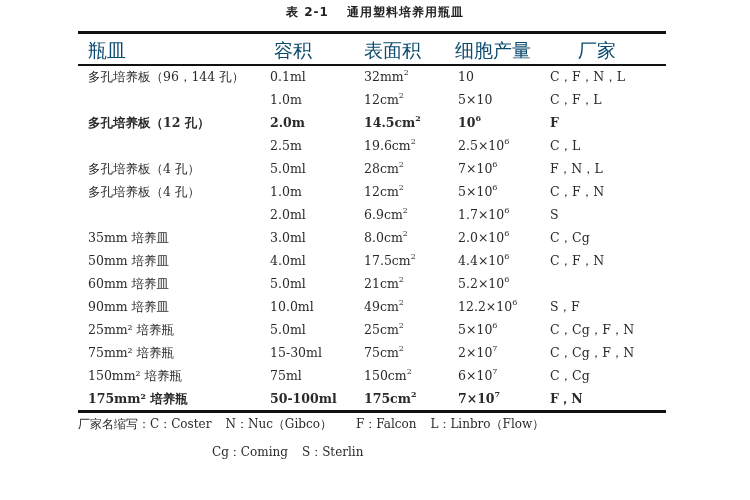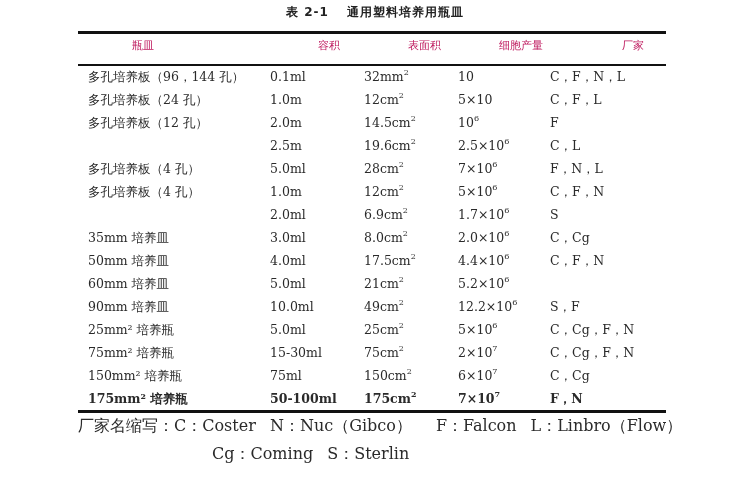--- a/index.html
+++ b/index.html
@@ -6,32 +6,32 @@
   body { width: 750px; height: 500px; position: relative; overflow: hidden;
          font-family: "DejaVu Serif", "Liberation Serif", serif; color: #2a2a2a; }
   .title { position: absolute; top: 4px; left: 0; width: 750px; text-align: center;
            font-family: "DejaVu Sans", "Liberation Sans", sans-serif; font-weight: bold;
            font-size: 12px; letter-spacing: 1px; color: #222; }
   .title .num { margin-right: 18px; }
   .rule { position: absolute; left: 78px; width: 588px; background: #111; }
   .rule.top { top: 31px; height: 3px; }
   .rule.mid { top: 64px; height: 2px; }
   .rule.bot { top: 410px; height: 3px; }
-  .hdr { position: absolute; top: 38px; height: 20px; font-size: 11px; color: #be185d;
-         font-family: "DejaVu Sans", "Liberation Sans", sans-serif; margin-left: 44px; }
+  .hdr { position: absolute; top: 38px; height: 20px; font-size: 19px; color: #0c4a6e;
+         font-family: "DejaVu Sans", "Liberation Sans", sans-serif; }
   .rows { position: absolute; top: 68px; left: 0; width: 750px; }
   .row { position: absolute; left: 0; width: 750px; height: 23px; font-size: 12.5px; }
   .cell { position: absolute; top: 0; white-space: nowrap; line-height: 18px; }
   .c0 { left: 88px; }
   .c1 { left: 270px; }
   .c2 { left: 364px; }
   .c3 { left: 458px; }
   .c4 { left: 550px; }
   sup { font-size: 8px; vertical-align: 6px; line-height: 0; }
-  .note { position: absolute; left: 78px; font-size: 16px; color: #2a2a2a; white-space: nowrap; }
+  .note { position: absolute; left: 78px; font-size: 12px; color: #2a2a2a; white-space: nowrap; }
   .note.l1 { top: 416px; }
   .note.l2 { top: 444px; left: 192px; margin-left: 20px; }
   .note span { margin-right: 14px; }
 </style>
 </head>
 <body>
 
 <div class="title">
   <span class="num">表 2-1</span><span>通用塑料培养用瓶皿</span>
 </div>
@@ -46,27 +46,26 @@
 
 <div class="rows" id="rows">
     <div class="row" style="top: 0px;">
       <span class="cell c0">多孔培养板（96，144 孔）</span>
       <span class="cell c1">0.1ml</span>
       <span class="cell c2"><span>32mm</span><sup>2</sup></span>
       <span class="cell c3"><span>10</span><sup></sup></span>
       <span class="cell c4">C，F，N，L</span>
     </div>
     <div class="row" style="top: 23px;">
-      <span class="cell c0">多孔培养板（24 孔）</span>
       <span class="cell c1">1.0m</span>
       <span class="cell c2"><span>12cm</span><sup>2</sup></span>
       <span class="cell c3"><span>5×10</span><sup></sup></span>
       <span class="cell c4">C，F，L</span>
     </div>
-    <div class="row" style="top: 46px;">
+    <div class="row" style="top: 46px; font-weight: bold;">
       <span class="cell c0">多孔培养板（12 孔）</span>
       <span class="cell c1">2.0m</span>
       <span class="cell c2"><span>14.5cm</span><sup>2</sup></span>
       <span class="cell c3"><span>10</span><sup>6</sup></span>
       <span class="cell c4">F</span>
     </div>
     <div class="row" style="top: 69px;">
       <span class="cell c1">2.5m</span>
       <span class="cell c2"><span>19.6cm</span><sup>2</sup></span>
       <span class="cell c3"><span>2.5×10</span><sup>6</sup></span>

